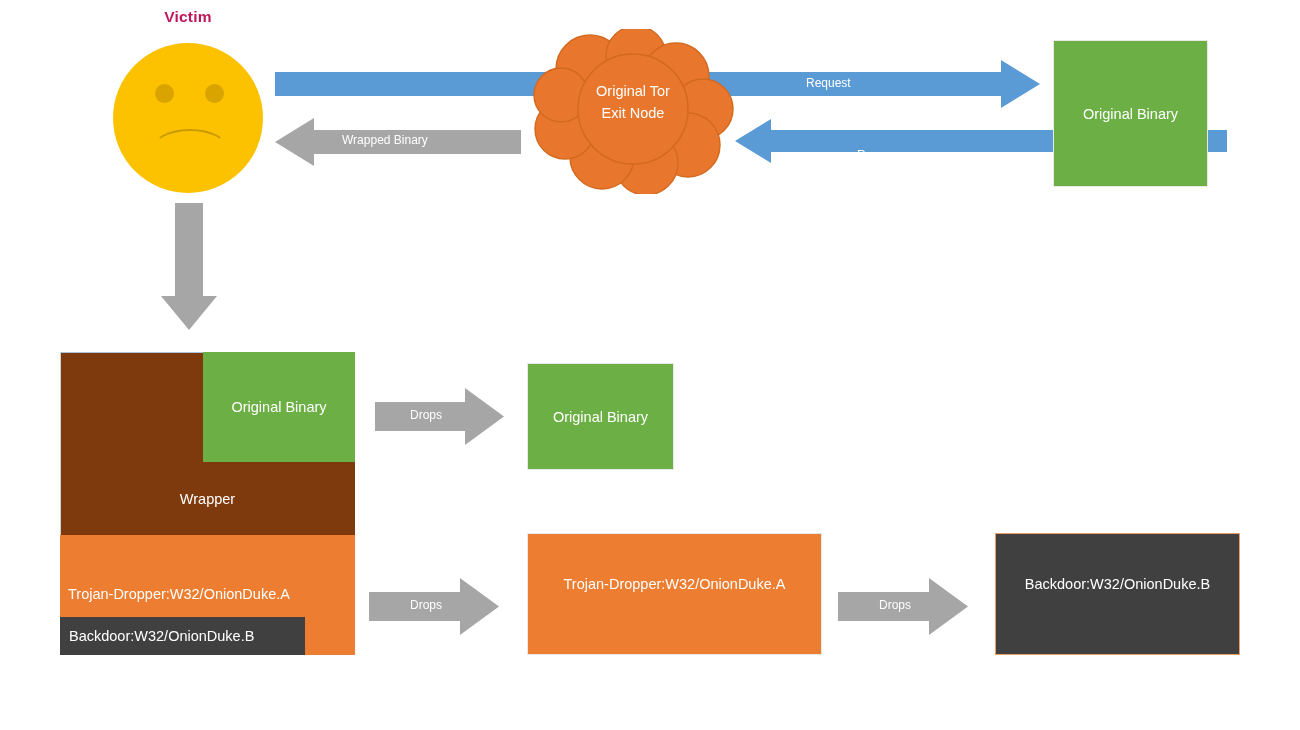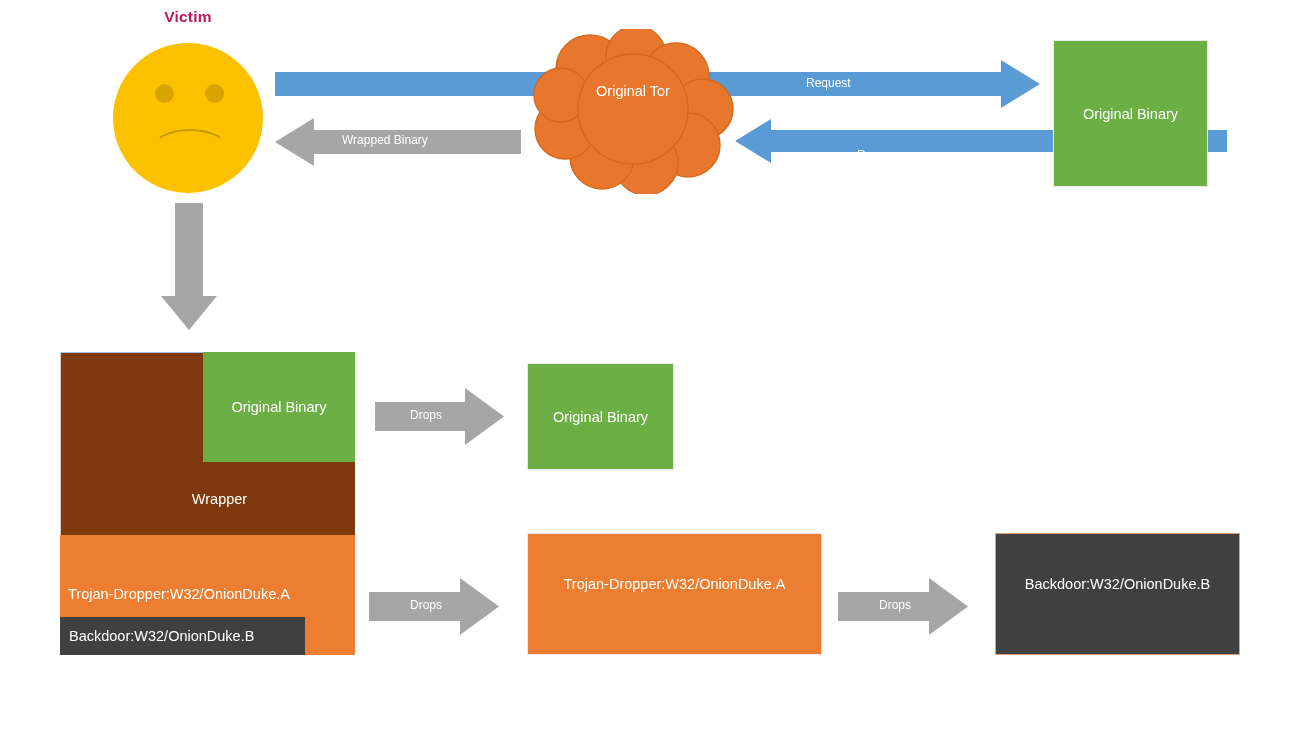--- a/index.html
+++ b/index.html
@@ -101,21 +101,20 @@
     border-top: 1px solid #a9c4e0;
     border-left: 1px solid #cfcfcf;
     box-sizing: border-box;
   }
   .bundle-brown-label {
     left: 60px; top: 491px;
     width: 295px;
     text-align: center;
     color: #ffffff;
     font-size: 14.5px;
-    padding-left: 12px;
   }
   .bundle-green {
     left: 203px; top: 352px;
     width: 152px; height: 110px;
   }
   .bundle-orange {
     left: 60px; top: 535px;
     width: 295px; height: 120px;
   }
   .bundle-orange-label {
@@ -201,20 +200,21 @@
       <circle cx="160" cy="116" r="32"></circle>
       <circle cx="118" cy="134" r="32"></circle>
       <circle cx="74" cy="128" r="32"></circle>
       <circle cx="37" cy="100" r="30"></circle>
       <circle cx="33" cy="66" r="27"></circle>
       <circle cx="105" cy="80" r="55"></circle>
     </g>
   </svg>
   <div class="abs cloud-text">
     <div>Original Tor</div>
+    <div>Exit Node</div>
   </div>
 
   <div class="abs box green box-orig-right">Original Binary</div>
 
   <svg class="abs" style="left:161px; top:203px;" width="56" height="127">
     <path d="M14,0 L42,0 L42,93 L56,93 L28,127 L0,93 L14,93 Z" fill="#A6A6A6"></path>
   </svg>
   <div class="abs executes-label">Executes</div>
 
   <div class="abs brown bundle-brown"></div>

